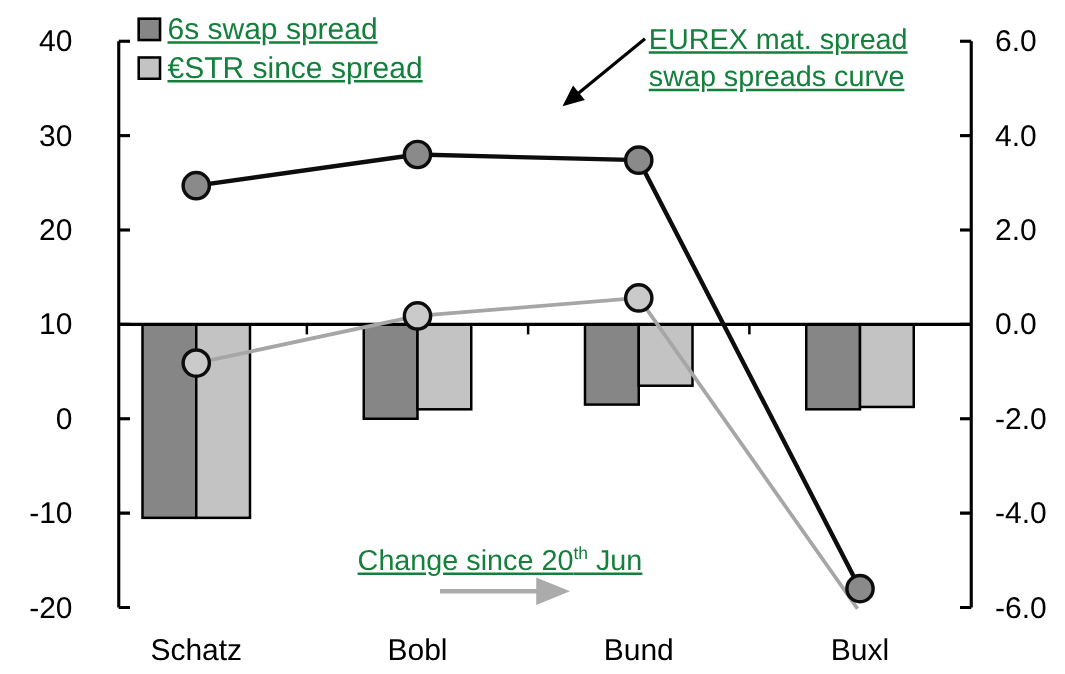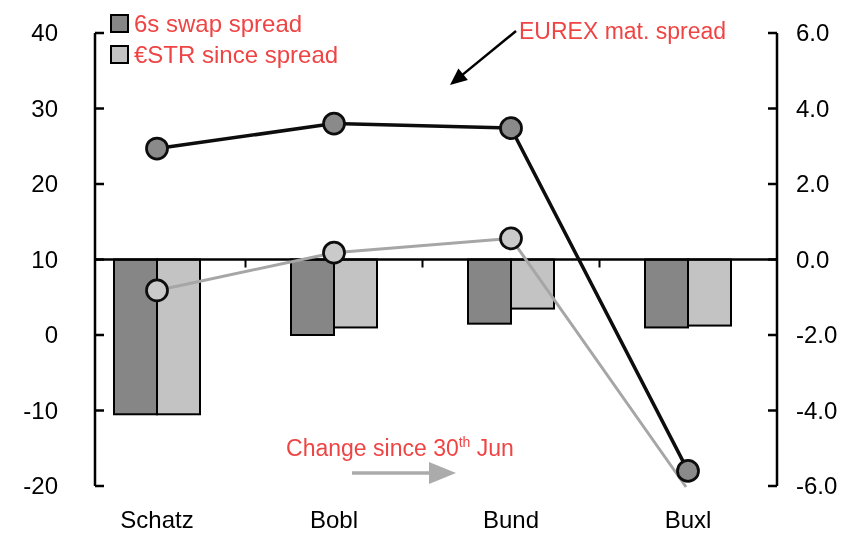--- a/index.html
+++ b/index.html
@@ -1,20 +1,20 @@
 <!DOCTYPE html>
 <html><head>
 <meta charset="utf-8">
 <style>
   html,body{margin:0;padding:0;background:#fff;}
   #stage{position:relative;width:852px;height:539px;background:#fff;overflow:hidden;
-         font-family:"Liberation Sans",sans-serif;color:#ef4444;}
+         font-family:"Liberation Sans",sans-serif;color:#15803d;}
   svg{position:absolute;left:0;top:0;}
   svg text{font-family:"Liberation Sans",sans-serif;fill:#000;}
-  .overlay{position:absolute;}
+  .overlay{position:absolute;text-decoration:underline;}
   #legend{left:110px;top:8px;}
   .legend-row{display:flex;align-items:center;height:31px;}
   .legend-swatch{width:15px;height:15px;border:2px solid #000;margin-right:5px;flex:0 0 auto;}
   .legend-label{font-size:24px;line-height:1;white-space:nowrap;}
   #anno-curve{left:519px;top:16px;font-size:23px;line-height:30px;white-space:nowrap;}
   #anno-change{left:270px;top:434px;width:260px;text-align:center;font-size:23px;white-space:nowrap;}
   #anno-change sup{font-size:14px;text-align:right;}
 </style>
 </head>
 <body>
@@ -88,16 +88,17 @@
       <span class="legend-label">6s swap spread</span>
     </div>
     <div class="legend-row">
       <span class="legend-swatch" style="background: rgb(195, 195, 195);"></span>
       <span class="legend-label">€STR since spread</span>
     </div>
   </div>
 
   <div id="anno-curve" class="overlay">
     <div>EUREX mat. spread</div>
+    <div>swap spreads curve</div>
   </div>
 
-  <div id="anno-change" class="overlay"><span>Change since 30</span><sup>th</sup><span> Jun</span></div>
+  <div id="anno-change" class="overlay"><span>Change since 20</span><sup>th</sup><span> Jun</span></div>
 </div>
 
 </body></html>

